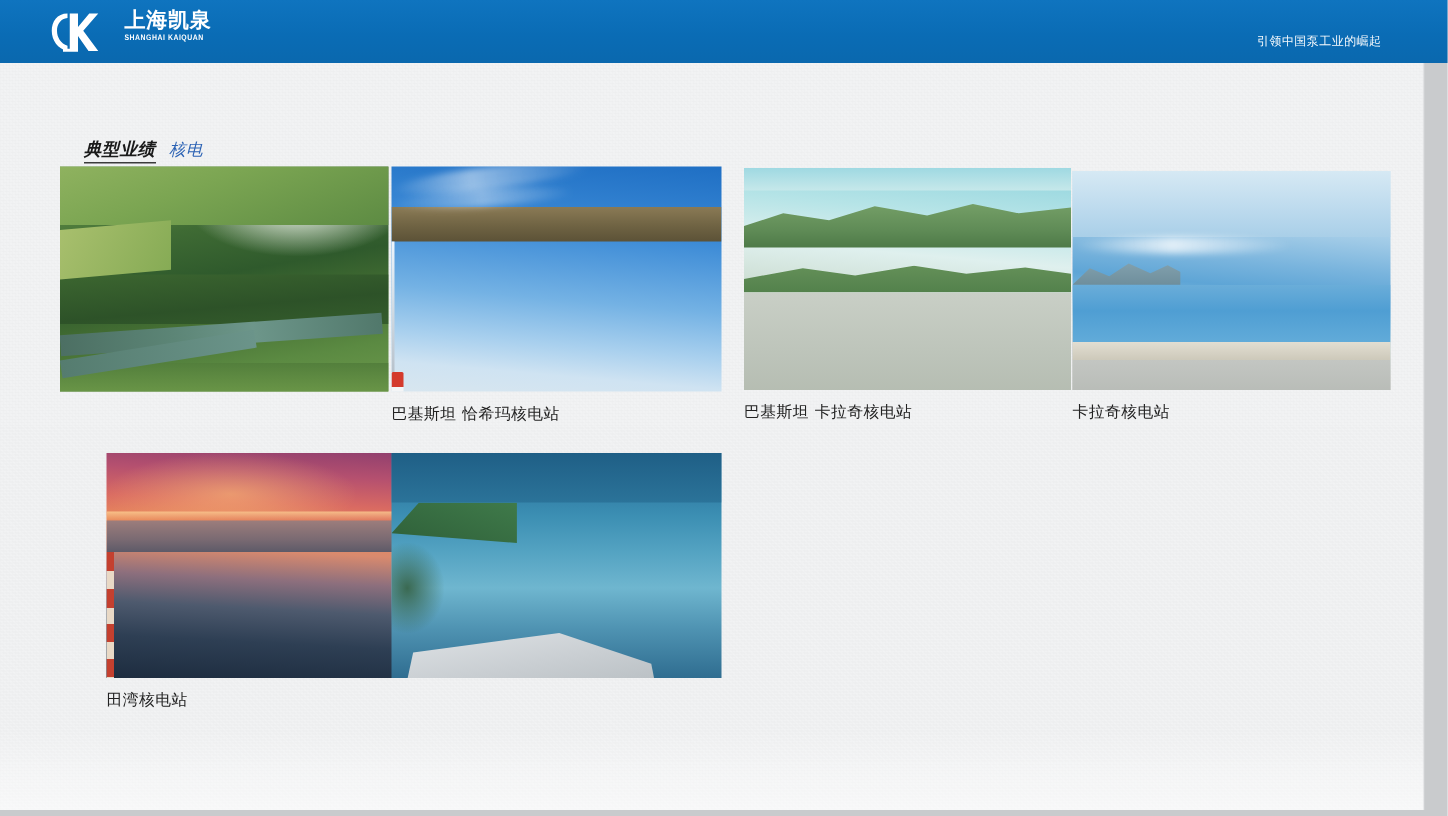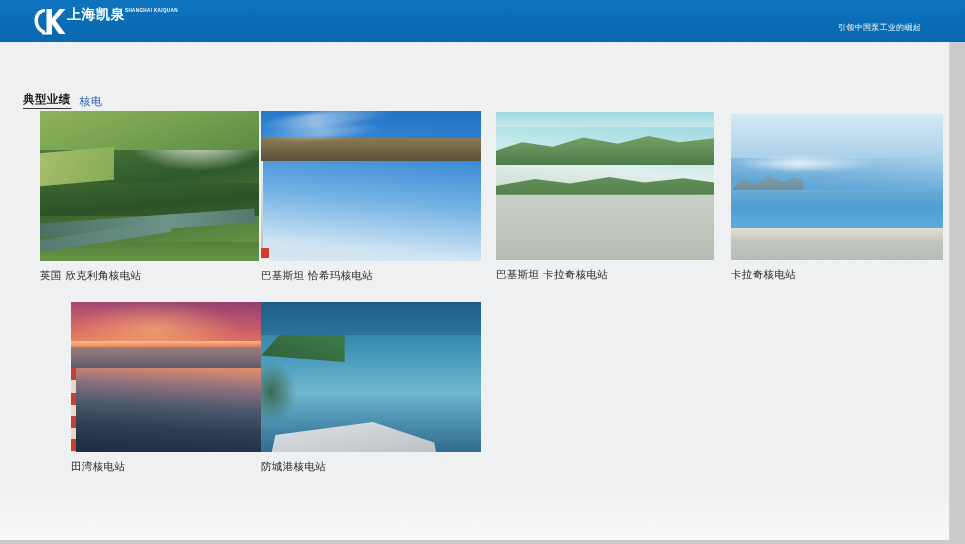--- a/index.html
+++ b/index.html
@@ -37,23 +37,23 @@
   }
 
   .logo-mark {
     width: 34px;
     height: 29px;
     flex: 0 0 34px;
     position: relative;
   }
 
   .logo-text {
-    margin-left: 0;
+    margin-left: 16px;
     display: flex;
-    flex-direction: row;
+    flex-direction: column;
     justify-content: flex-start;
     height: 29px;
   }
 
   .logo-cn {
     font-size: 14px;
     font-weight: bold;
     color: #ffffff;
     letter-spacing: 0.5px;
     line-height: 15px;
@@ -114,26 +114,27 @@
     left: 0; bottom: 0;
     width: 950px;
     height: 54px;
     background: linear-gradient(180deg, rgba(255,255,255,0) 0%, rgba(255,255,255,0.55) 100%);
     pointer-events: none;
   }
 
   
   .section-head {
     position: absolute;
-    left: 23px;
+    left: 56px;
     top: 50px;
     display: flex;
-    align-items: flex-end;
+    align-items: flex-start;
     gap: 9px;
     z-index: 4;
+    font-style: italic;
   }
 
   .section-title {
     font-size: 11.5px;
     font-weight: bold;
     color: #1a1a1a;
     letter-spacing: 0.4px;
     border-bottom: 1px solid #3b3b3b;
     padding-bottom: 1px;
     font-family: "DejaVu Sans", "Liberation Sans", sans-serif;
@@ -362,36 +363,35 @@
       <div class="cell" style="width:219px; margin-right:2px;">
         <div class="thumb img1" style="width:219px; height:150px;">
           <div class="i1-field-a"></div>
             <div class="i1-field-b"></div>
             <div class="i1-forest"></div>
           <div class="i1-river"></div>
             <div class="i1-river2"></div>
           <div class="i1-bottomfield"></div>
 
         </div>
-        <div class="caption">英国 欣克利角核电站</div>
       </div>
 
       <div class="cell" style="width:220px; margin-right:15px;">
         <div class="thumb img2" style="width:220px; height:150px;">
           <div class="i2-cloud-a"></div>
             <div class="i2-cloud-b"></div>
           <div class="i2-ground"></div>
           <div class="i2-mast"></div>
             <div class="i2-stack"></div>
 
         </div>
         <div class="caption">巴基斯坦 恰希玛核电站</div>
       </div>
 
-      <div class="cell" style="width:242px; margin-right:16px;">
+      <div class="cell" style="width:242px; margin-right:0px;">
         <div class="thumb img3" style="width:218px; height:148px; margin-top:1px;">
           <div class="i3-sea"></div>
           <div class="i3-hill-far"></div>
             <div class="i3-hill-near"></div>
           <div class="i3-site"></div>
 
         </div>
         <div class="caption">巴基斯坦 卡拉奇核电站</div>
       </div>
 
@@ -425,21 +425,20 @@
       </div>
 
       <div class="cell" style="width:220px; margin-right:1px;">
         <div class="thumb img6" style="width:220px; height:150px;">
           <div class="i6-water-top"></div>
           <div class="i6-green-top"></div>
           <div class="i6-veg"></div>
           <div class="i6-land"></div>
 
         </div>
-        <div class="caption">防城港核电站</div>
       </div>
 
 
 
     </div>
   </div>
 
   <div class="page-bottom-shade"></div>
 </div>
 

